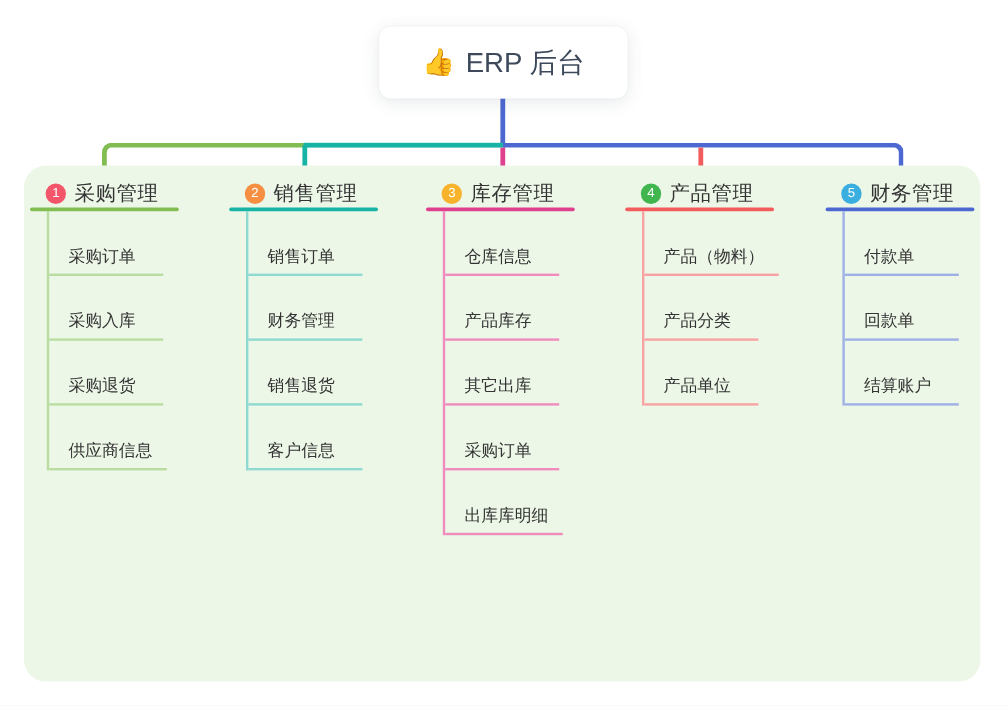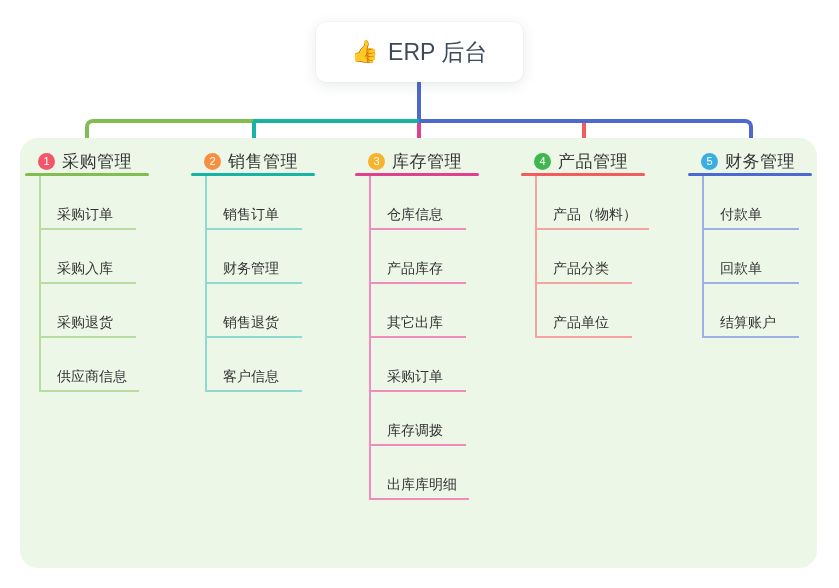--- a/index.html
+++ b/index.html
@@ -123,21 +123,20 @@
     <div class="branch-head">
       <span class="badge">3</span>
       <span class="branch-label">库存管理</span>
     </div>
     <div class="branch-underline"></div>
     <div class="children">
       <div class="child">仓库信息</div>
       <div class="child">产品库存</div>
       <div class="child">其它出库</div>
       <div class="child">采购订单</div>
-      <div class="child">库存调拨</div>
       <div class="child">出库库明细</div>
     </div>
   </div>
 
   <div class="branch b4" style="--c: #f25c5c; --cl: #f8a3a3; --bg: #41b64e;">
     <div class="branch-head">
       <span class="badge">4</span>
       <span class="branch-label">产品管理</span>
     </div>
     <div class="branch-underline"></div>

